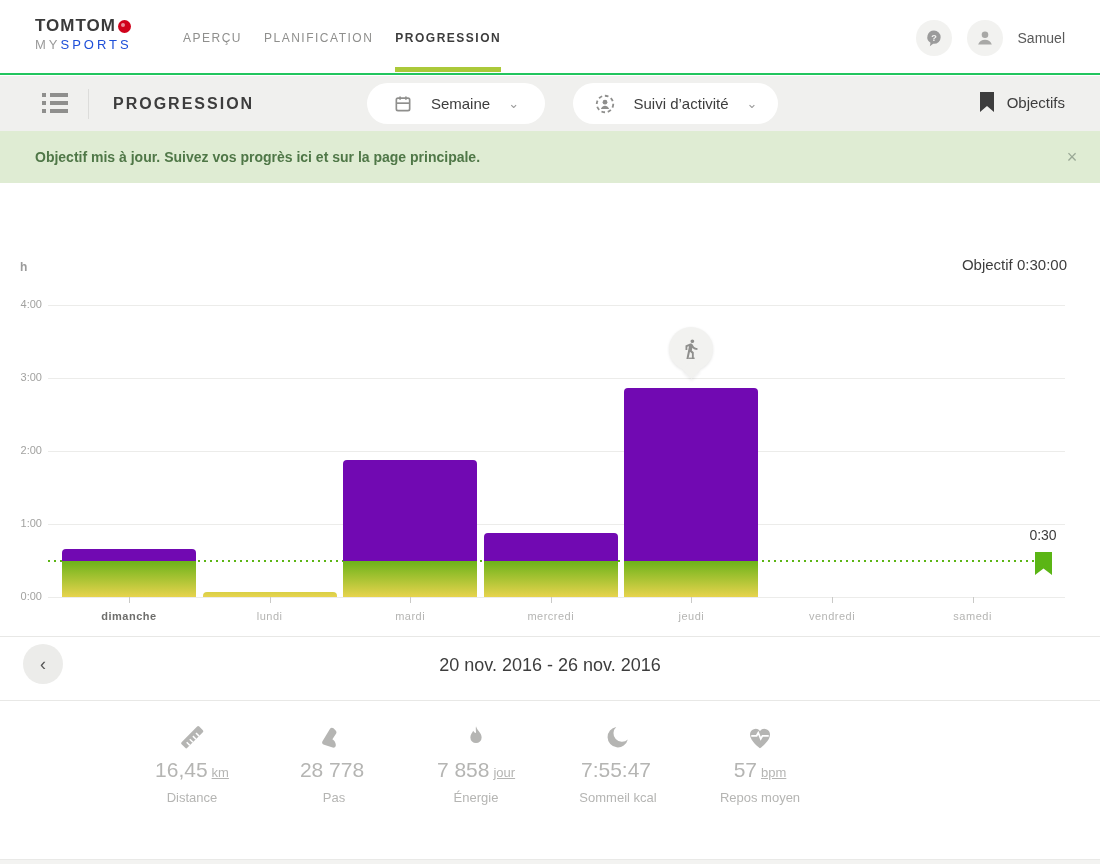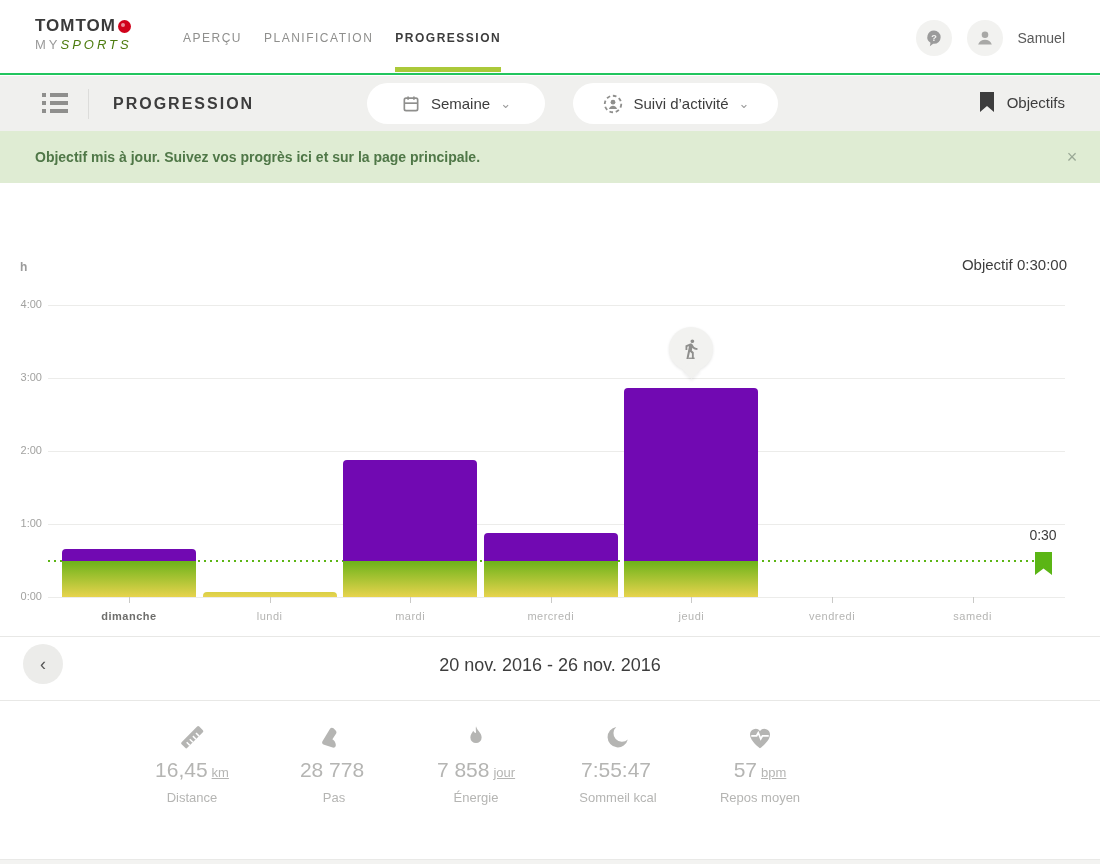--- a/index.html
+++ b/index.html
@@ -7,38 +7,38 @@
   .app { position:relative; width:1100px; height:864px; background:#fff; overflow:hidden; }
 
   
   .header { position:absolute; top:0; left:0; width:1100px; height:75px; background:#fff; border-bottom:2px solid #22c55e; }
   .logo { position:absolute; left:35px; top:16px; cursor:pointer; }
   .logo-line1 { font-size:17px; font-weight:bold; letter-spacing:1px; color:#3a3a3a; display:flex; align-items:center; }
   .logo-dot { width:13px; height:13px; border-radius:50%; background:#d0021b; margin-left:2px; position:relative; }
   .logo-dot::after { content:""; position:absolute; left:3px; top:3px; width:4px; height:4px; border-radius:50%; background:rgba(255,255,255,.55); }
   .logo-line2 { font-size:13px; letter-spacing:3px; margin-top:1px; }
   .logo-line2 .gray { color:#9b9b9b; }
-  .logo-line2 .dark { color:#4d7c0f;font-style:italic; }
+  .logo-line2 .dark { color:#1d4ed8; }
   .nav { position:absolute; left:172px; top:0; height:75px; display:flex; }
   .nav-item { position:relative; height:75px; display:flex; align-items:center; padding:0 11px; font-size:12px; letter-spacing:1.5px; color:#8f8f8d; cursor:pointer; }
   .nav-item.active { color:#3d3d3d; font-weight:bold; }
   .nav-item.active::after { content:""; position:absolute; left:11px; right:11px; bottom:3px; height:5px; background:#abc939; }
   .header-right { position:absolute; right:35px; top:20px; display:flex; align-items:center; gap:15px; }
   .round-btn { width:36px; height:36px; border-radius:50%; background:#f2f2f0; display:flex; align-items:center; justify-content:center; cursor:pointer; }
   .user-name { font-size:14px; color:#5a5a5a; cursor:pointer; }
 
   
   .toolbar { position:absolute; top:76px; left:0; width:1100px; height:55px; background:#f0f0ee; }
   .list-icon { position:absolute; left:42px; top:17px; width:28px; height:22px; cursor:pointer; }
   .list-icon .row { height:4px; margin-bottom:4px; display:flex; }
   .list-icon .d { width:4px; height:4px; background:#8f8f8d; margin-right:4px; }
   .list-icon .b { width:18px; height:4px; background:#8f8f8d; }
   .tb-divider { position:absolute; left:88px; top:13px; width:1px; height:30px; background:#dcdcda; }
   .tb-title { position:absolute; left:113px; top:19px; font-size:16px; font-weight:bold; letter-spacing:2px; color:#3d3d3d; }
-  .pill { position:absolute; top:7px; height:41px; border-radius:21px; background:#fff; display:flex; align-items:center; justify-content:center; gap:10px; font-size:15px; color:#3d3d3d; cursor:pointer; }
+  .pill { position:absolute; top:7px; height:41px; border-radius:21px; background:#fff; display:flex; align-items:center; justify-content:center; gap:18px; font-size:15px; color:#3d3d3d; cursor:pointer; }
   .pill-semaine { left:367px; width:178px; }
   .pill-suivi { left:573px; width:205px; }
   .chev { color:#9b9b9b; font-size:13px; }
   .objectifs { position:absolute; right:35px; top:15px; display:flex; align-items:center; gap:11px; font-size:15px; color:#3d3d3d; cursor:pointer; }
 
   
   .banner { position:absolute; top:131px; left:0; width:1100px; height:52px; background:#dfecd3; display:flex; align-items:center; }
   .banner-msg { margin-left:35px; font-size:14px; color:#4f7747; font-weight:bold; }
   .banner-close { position:absolute; right:16px; top:14px; width:24px; height:24px; font-size:18px; color:#9aa896; text-align:center; line-height:24px; cursor:pointer; }
 

